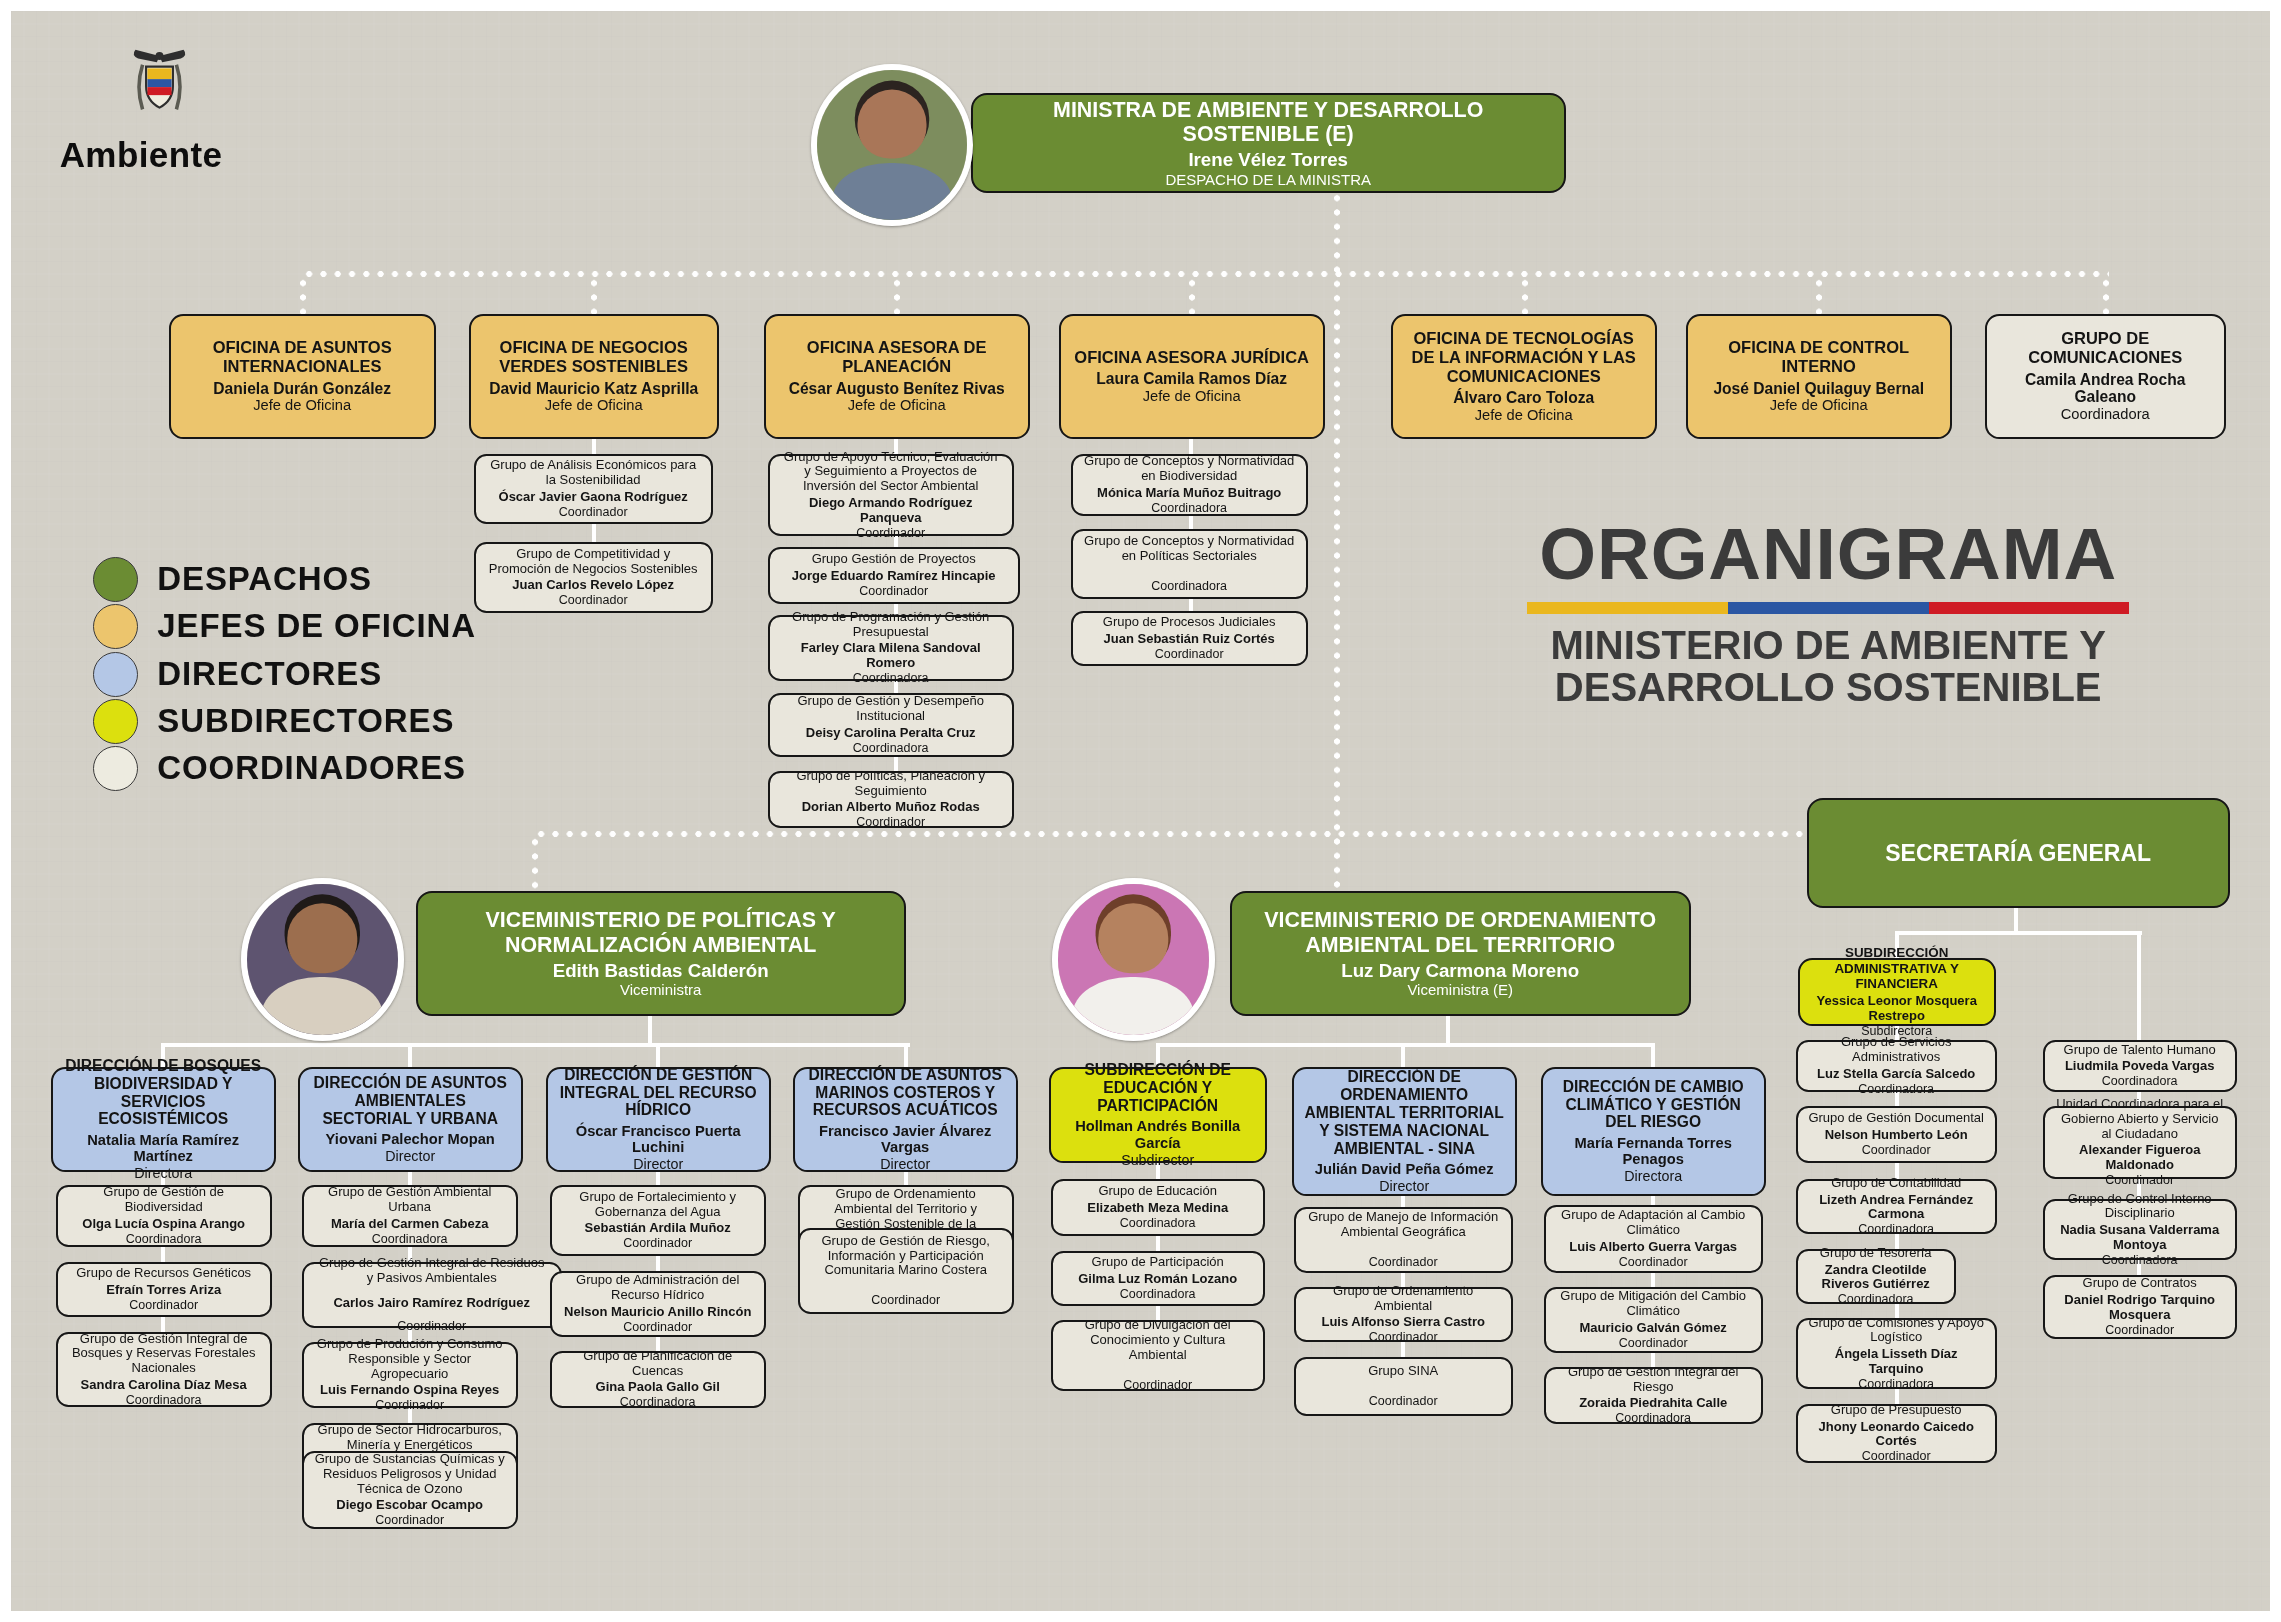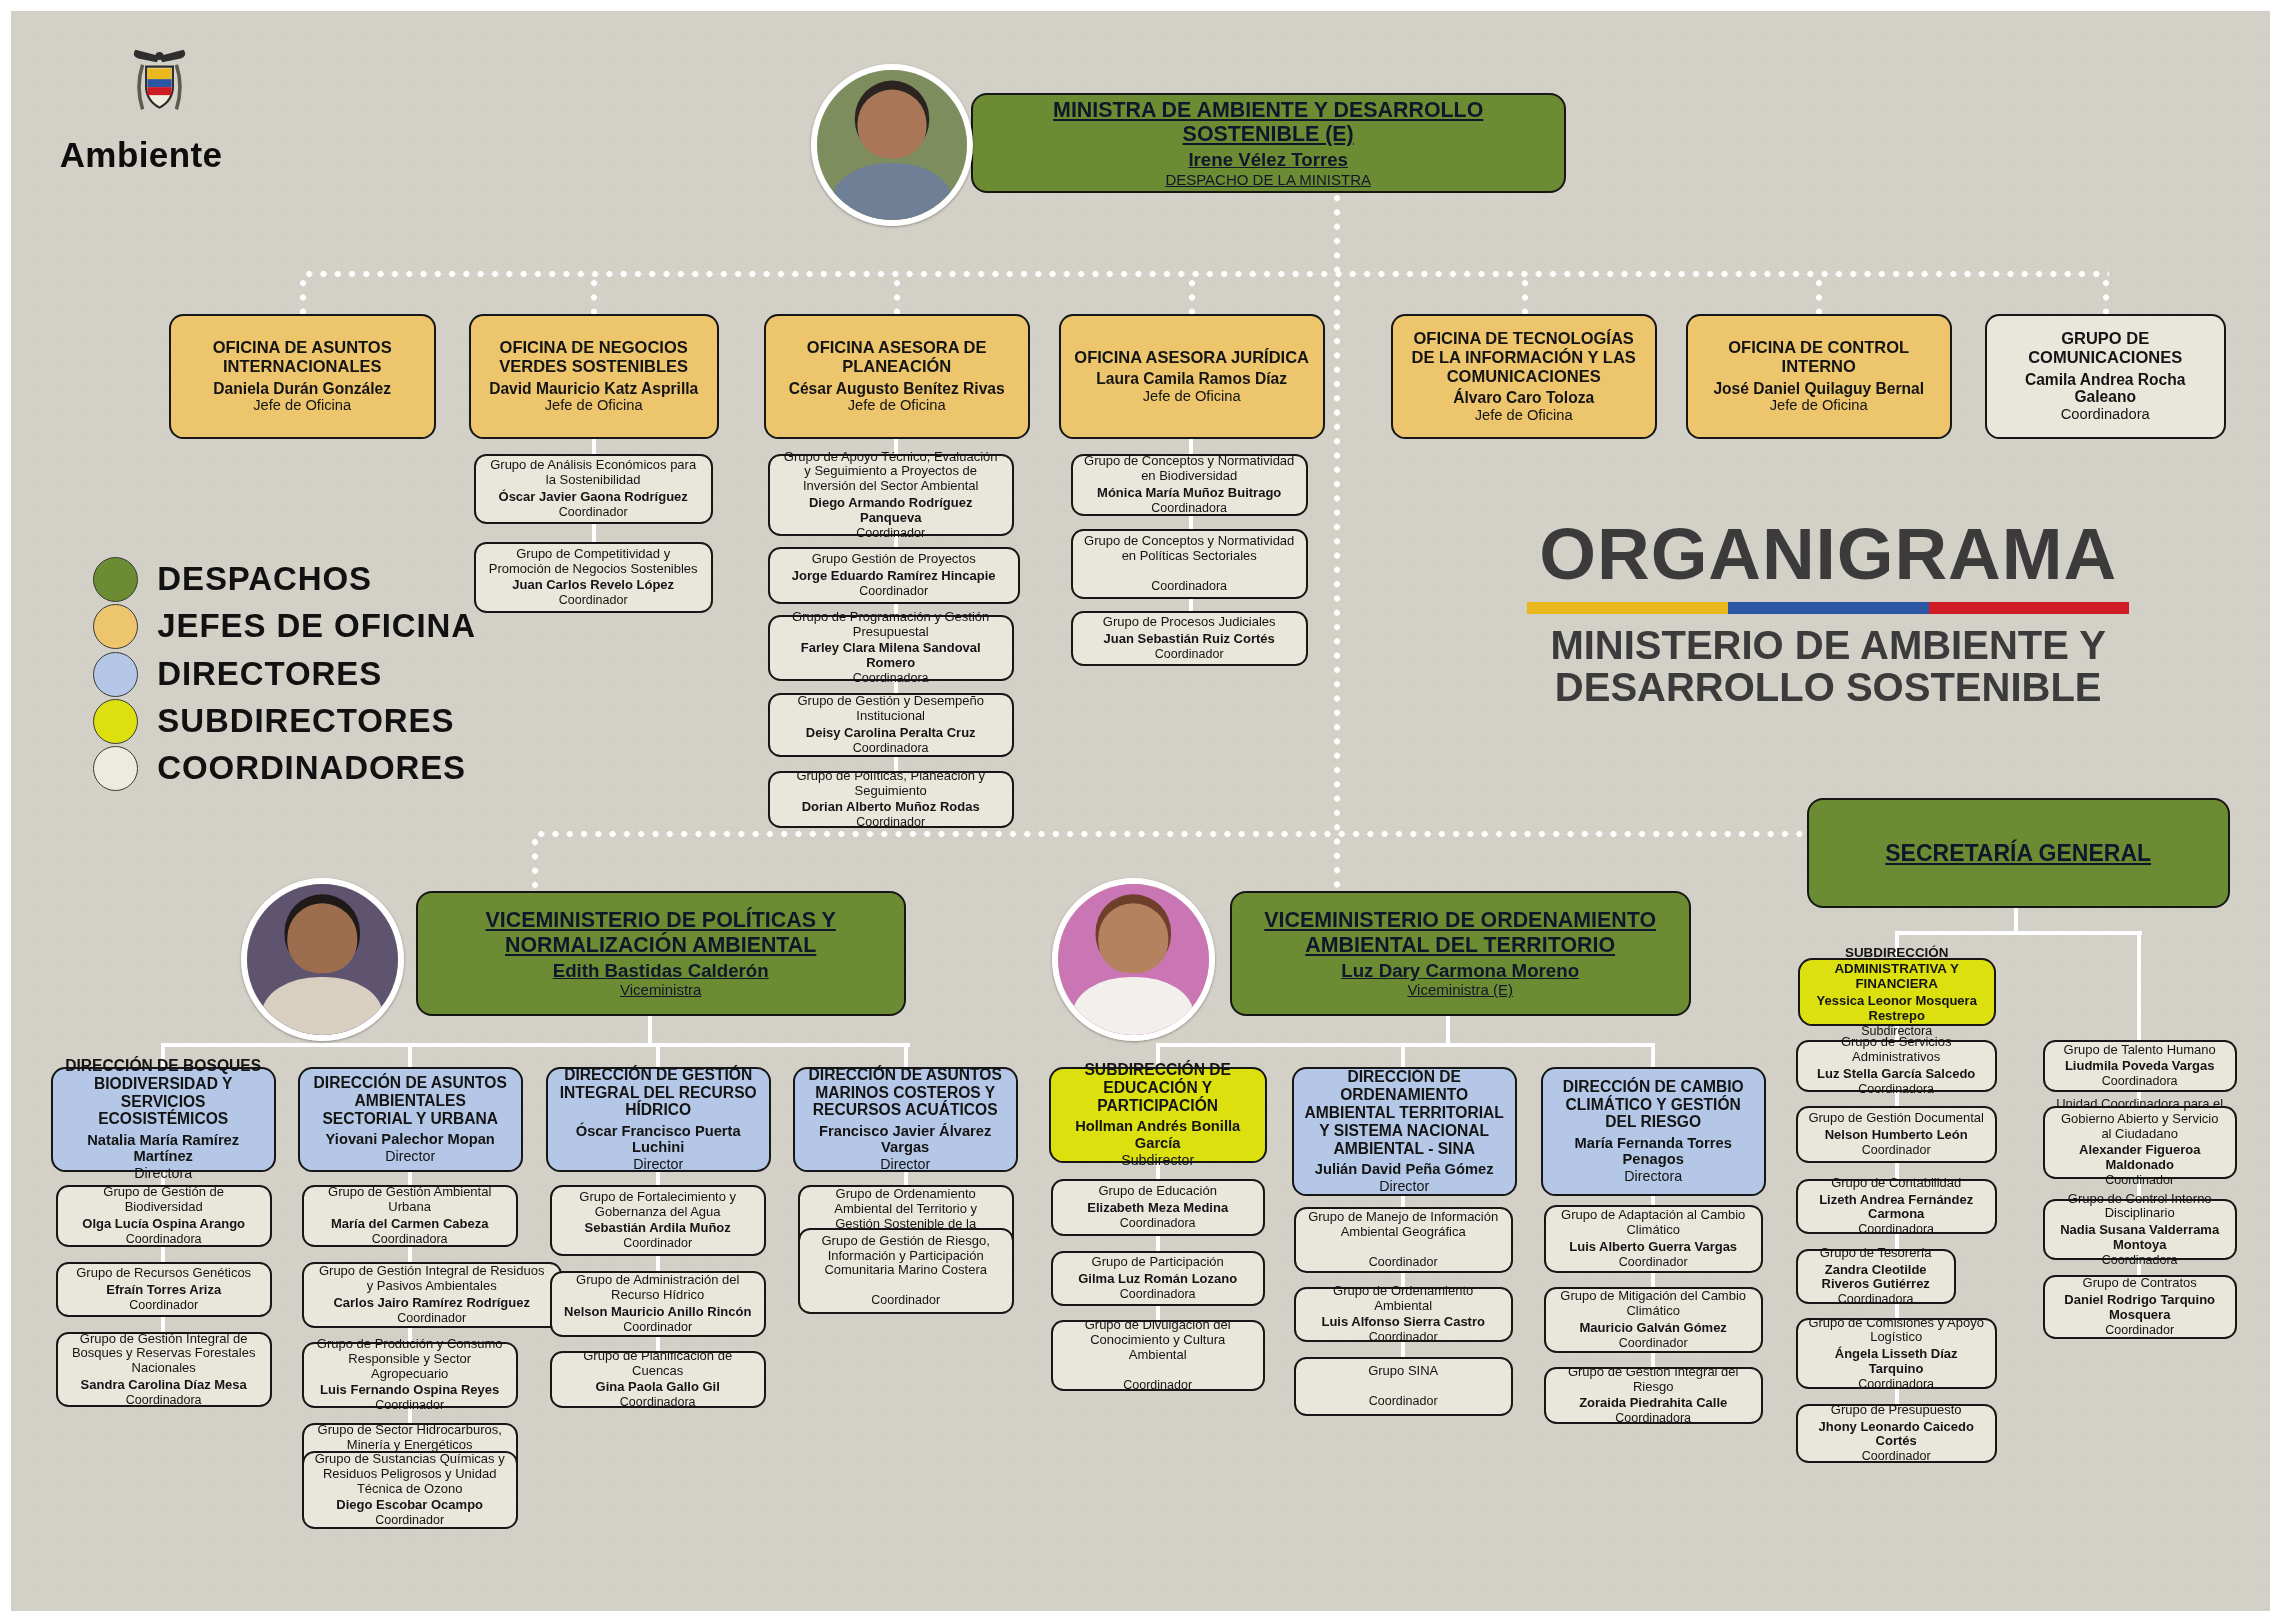--- a/index.html
+++ b/index.html
@@ -12,21 +12,21 @@
       linear-gradient(rgba(0,0,0,.025) 0.9px, transparent 0.9px),
       linear-gradient(90deg, rgba(0,0,0,.025) 0.9px, transparent 0.9px);
     background-size:12.5px 12.5px,12.5px 12.5px,25px 25px,25px 25px;}
   
   .dh{position:absolute;height:8px;z-index:1;background-image:radial-gradient(circle,#ffffff 2.8px,rgba(255,255,255,0) 3.3px);background-size:14.3px 8px;background-repeat:repeat-x;}
   .dv{position:absolute;width:8px;z-index:1;background-image:radial-gradient(circle,#ffffff 2.8px,rgba(255,255,255,0) 3.3px);background-size:8px 14.3px;background-repeat:repeat-y;}
   .lh{position:absolute;height:4.5px;background:#fff;z-index:1;}
   .lv{position:absolute;width:4.5px;background:#fff;z-index:1;}
   
   .node{position:absolute;z-index:2;border:2.7px solid #161616;border-radius:14.3px;display:flex;flex-direction:column;justify-content:center;align-items:center;text-align:center;padding:5.3px 10.7px;box-sizing:border-box;line-height:1.14;}
-  .green{background:#6b8c33;color:#0f172a;border-radius:16px;text-decoration:underline;}
+  .green{background:#6b8c33;color:#ffffff;border-radius:16px;}
   .yellow{background:#ecc56d;color:#141414;}
   .blue{background:#b4c7e6;color:#141414;}
   .lime{background:#dce00e;color:#141414;}
   .gray{background:#e9e6dc;color:#141414;}
   .gs{border-width:2.2px;border-radius:12.5px;background:#e9e6dc;color:#141414;}
   .tt{font-weight:bold;}
   .nm{font-weight:bold;}
   .rl{font-weight:normal;}
   .n-xl .tt{font-size:21.4px;} .n-xl .nm{font-size:18.7px;margin-top:2.7px;} .n-xl .rl{font-size:15px;}
   .n-sg .tt{font-size:23px;}
@@ -369,21 +369,21 @@
     <div class="tt">Grupo de Gestión Integral de Bosques y Reservas Forestales Nacionales</div>
     <div class="nm">Sandra Carolina Díaz Mesa</div>
     <div class="rl">Coordinadora</div>
   </div>
 
   <div class="node gs n-g" style="left:291px;top:1174px;width:216px;height:62px;">
     <div class="tt">Grupo de Gestión Ambiental Urbana</div>
     <div class="nm">María del Carmen Cabeza</div>
     <div class="rl">Coordinadora</div>
   </div>
-  <div class="node gs n-g" style="left:291px;top:1251px;width:260px;height:66px;">
+  <div class="node gs n-g" style="left:291px;top:1251px;width:260px;height:66px;gap:8px;">
     <div class="tt">Grupo de Gestión Integral de Residuos y Pasivos Ambientales</div>
     <div class="nm">Carlos Jairo Ramírez Rodríguez</div>
     <div class="rl">Coordinador</div>
   </div>
   <div class="node gs n-g" style="left:291px;top:1331px;width:216px;height:66px;">
     <div class="tt">Grupo de Produción y Consumo Responsible y Sector Agropecuario</div>
     <div class="nm">Luis Fernando Ospina Reyes</div>
     <div class="rl">Coordinador</div>
   </div>
   <div class="node gs n-g" style="left:291px;top:1412px;width:216px;height:62px;">

